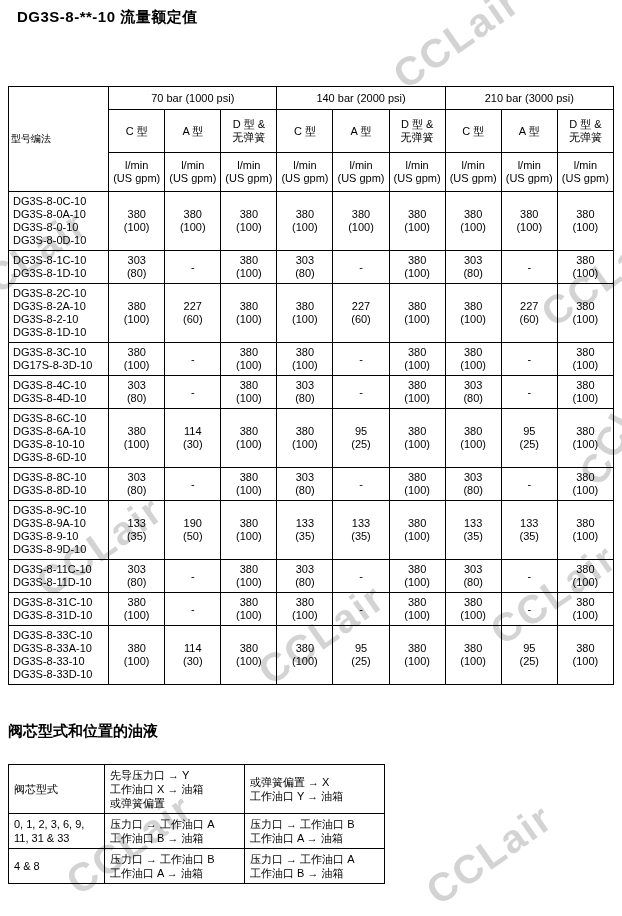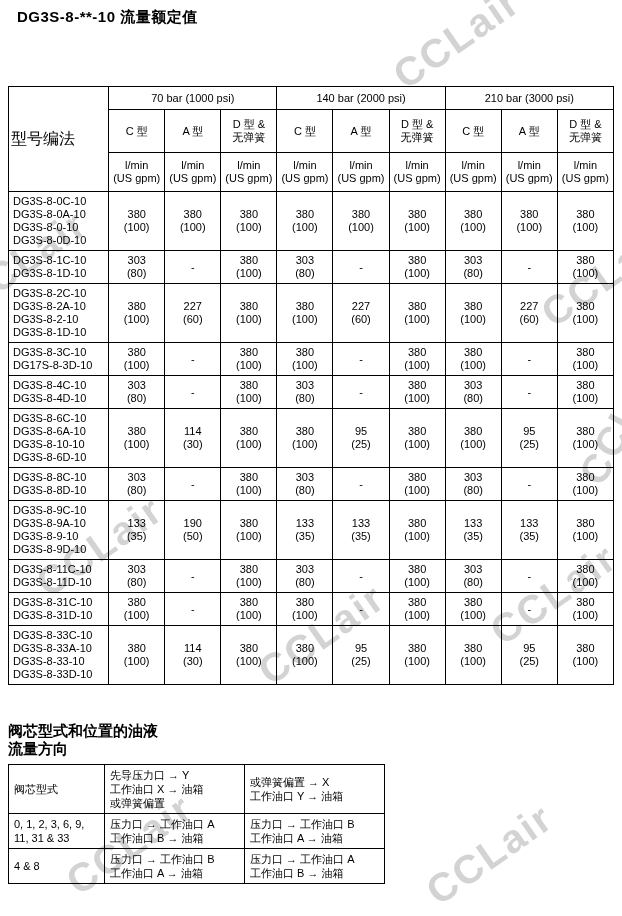--- a/index.html
+++ b/index.html
@@ -17,21 +17,21 @@
   .content { position:relative; z-index:1; }
   .page-title {
     position:absolute; left:8px; top:8px; font-size:15px; font-weight:bold;
     letter-spacing:0.5px;
     margin-left:9px;
   }
   table { border-collapse:collapse; table-layout:fixed; background:transparent; }
   th, td { border:1px solid #000; font-weight:normal; }
   .flow-table { position:absolute; left:8px; top:86px; width:606px; font-size:11px; }
   .flow-table th { padding:1px 2px; }
-  .model-col-header { text-align:left; vertical-align:middle; padding-left:5px; font-size:16px; }
+  .model-col-header { text-align:left; vertical-align:middle; padding-left:5px; font-size:10px; }
   .pressure-header { height:20px; text-align:center; }
   .type-header { height:40px; text-align:center; vertical-align:middle; white-space:pre-line; line-height:13px; }
   .unit-header { height:36px; text-align:center; vertical-align:middle; white-space:pre-line; line-height:13px; }
   .model-cell { text-align:left; padding:3px 3px 3px 4px; white-space:pre-line; line-height:13px; vertical-align:middle;margin-top:24px; }
   .value-cell { text-align:center; white-space:pre-line; line-height:13px; vertical-align:middle; }
   .section-title {
     position:absolute; left:8px; top:722px; font-size:15px; font-weight:bold; line-height:18px;
   }
   .spool-table { position:absolute; left:8px; top:764px; font-size:11px; }
   .spool-table td { white-space:pre-line; line-height:14px; padding:3px 5px; vertical-align:middle; text-align:left; }
@@ -342,21 +342,20 @@
         <td class="value-cell">95
 (25)</td>
         <td class="value-cell">380
 (100)</td>
       </tr>
     </tbody>
       </table>
 
     <div class="section-title">
       <div>阀芯型式和位置的油液</div>
-      <div>流量方向</div>
     </div>
 
     <table class="spool-table">
       <colgroup>
         <col style="width:96px">
           <col style="width:140px">
           <col style="width:140px">
       </colgroup>
       <tbody>
           <tr>

